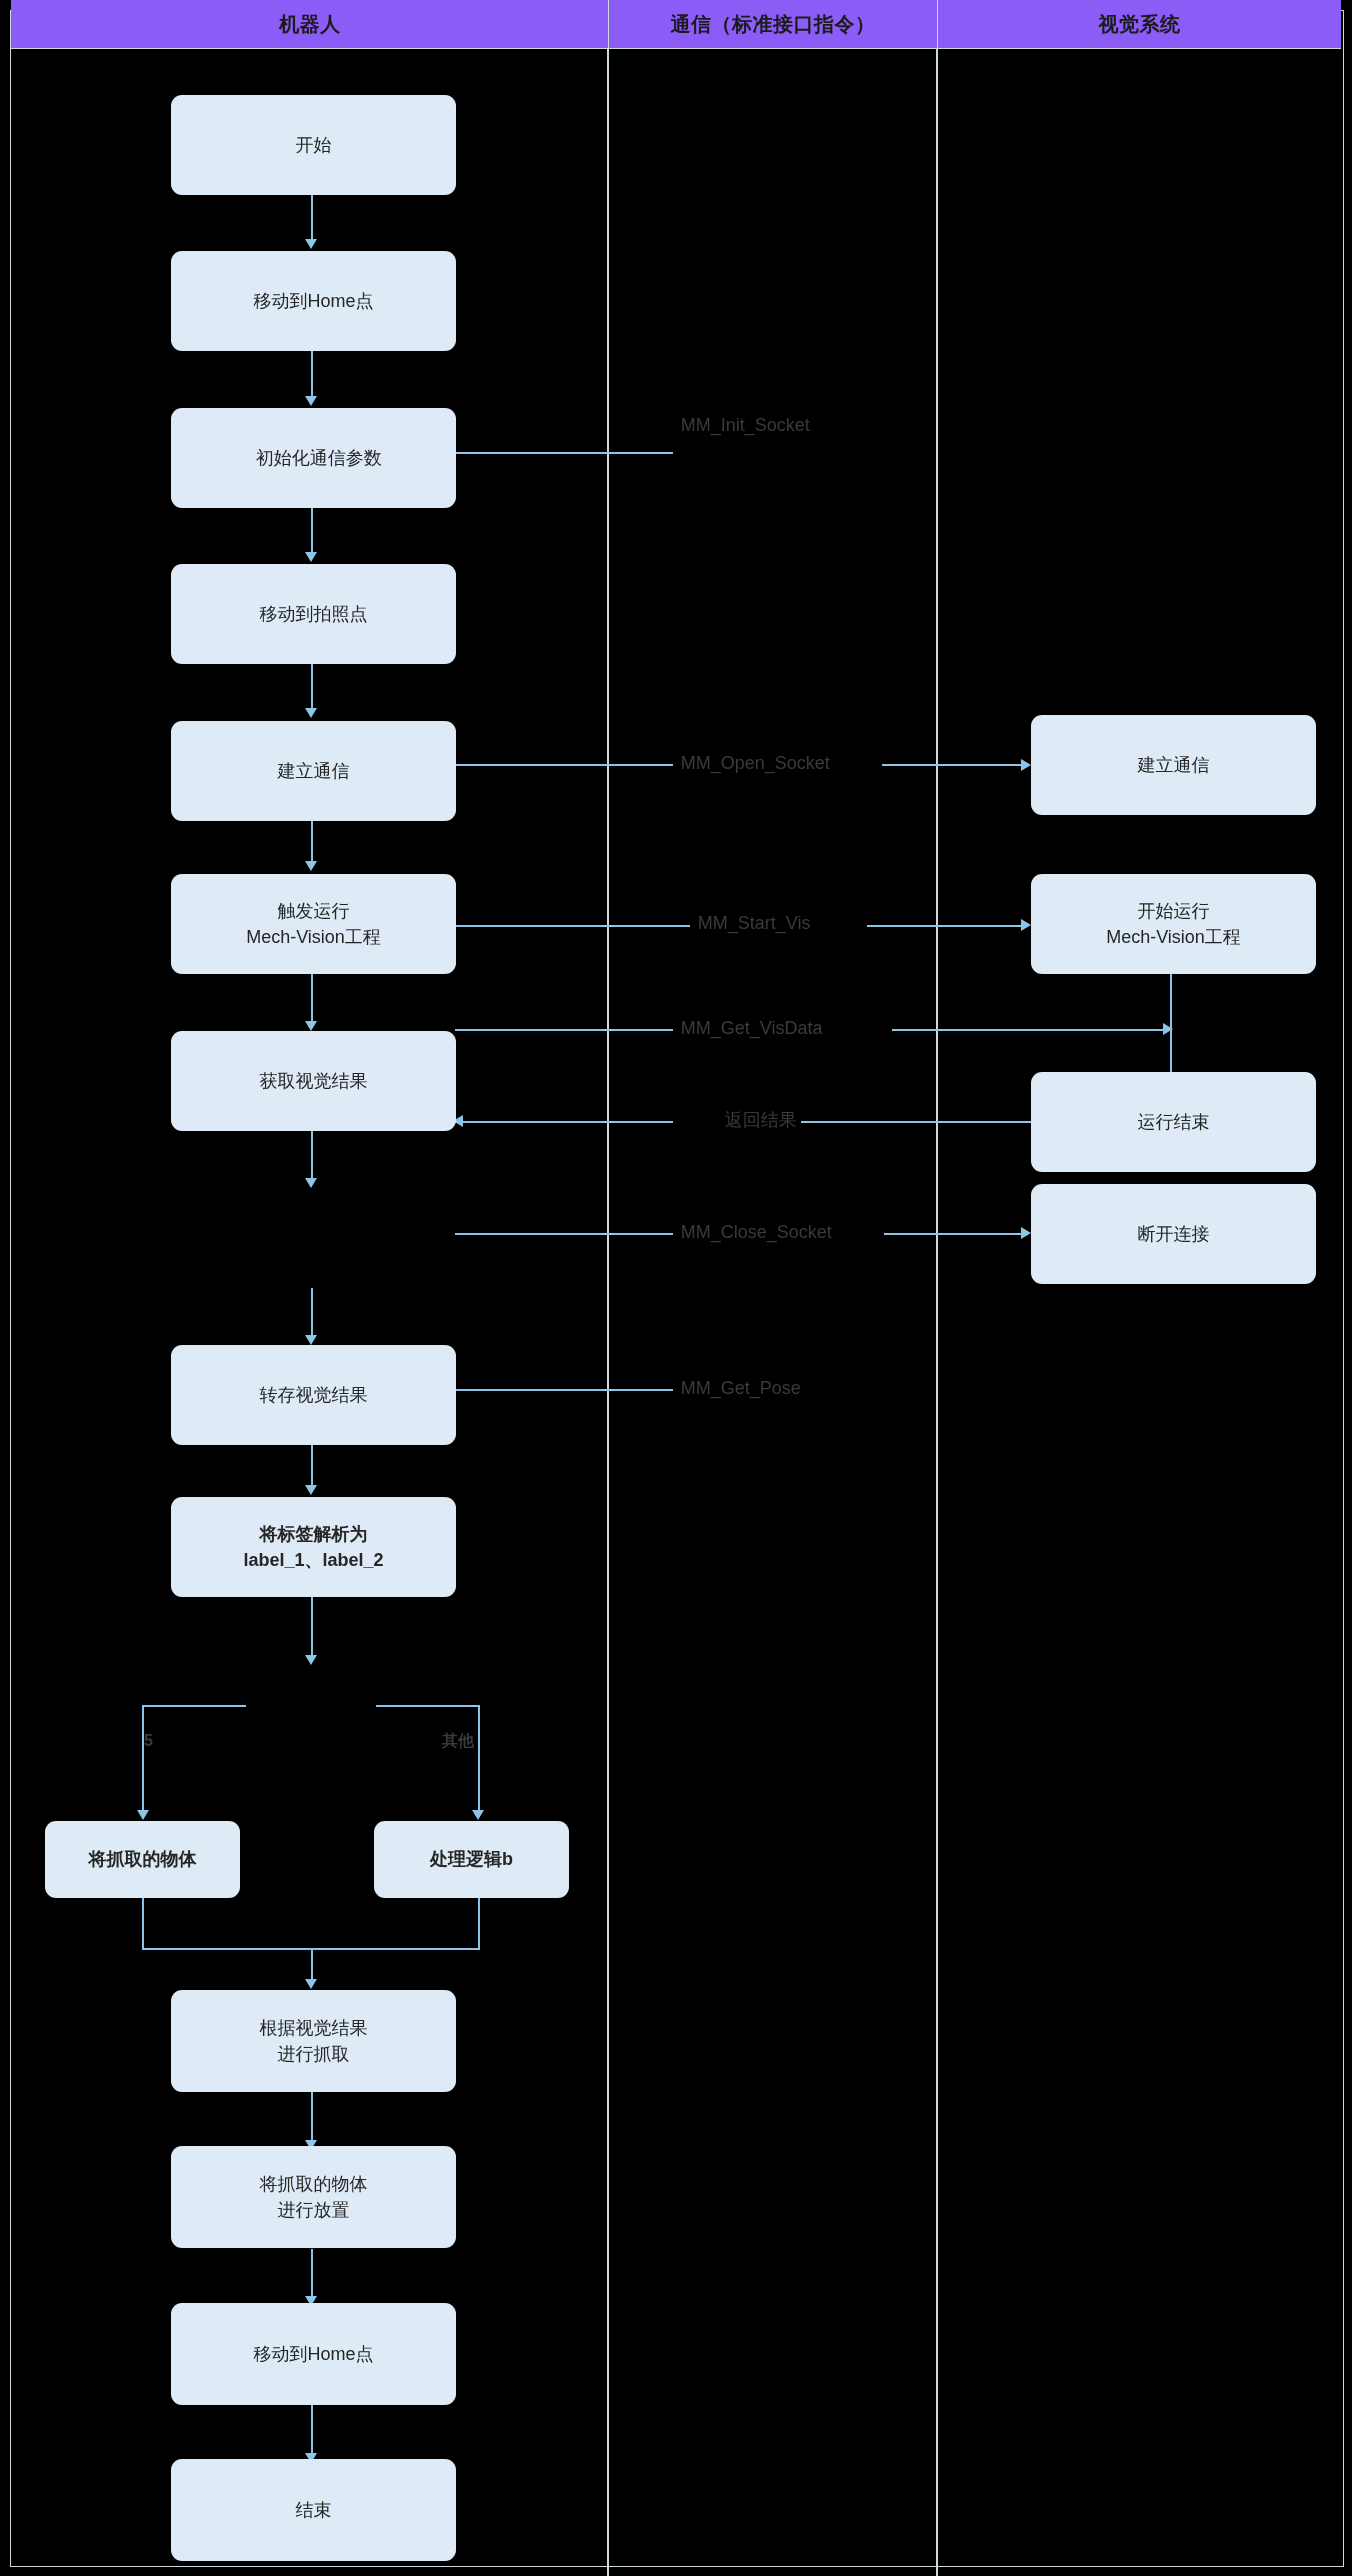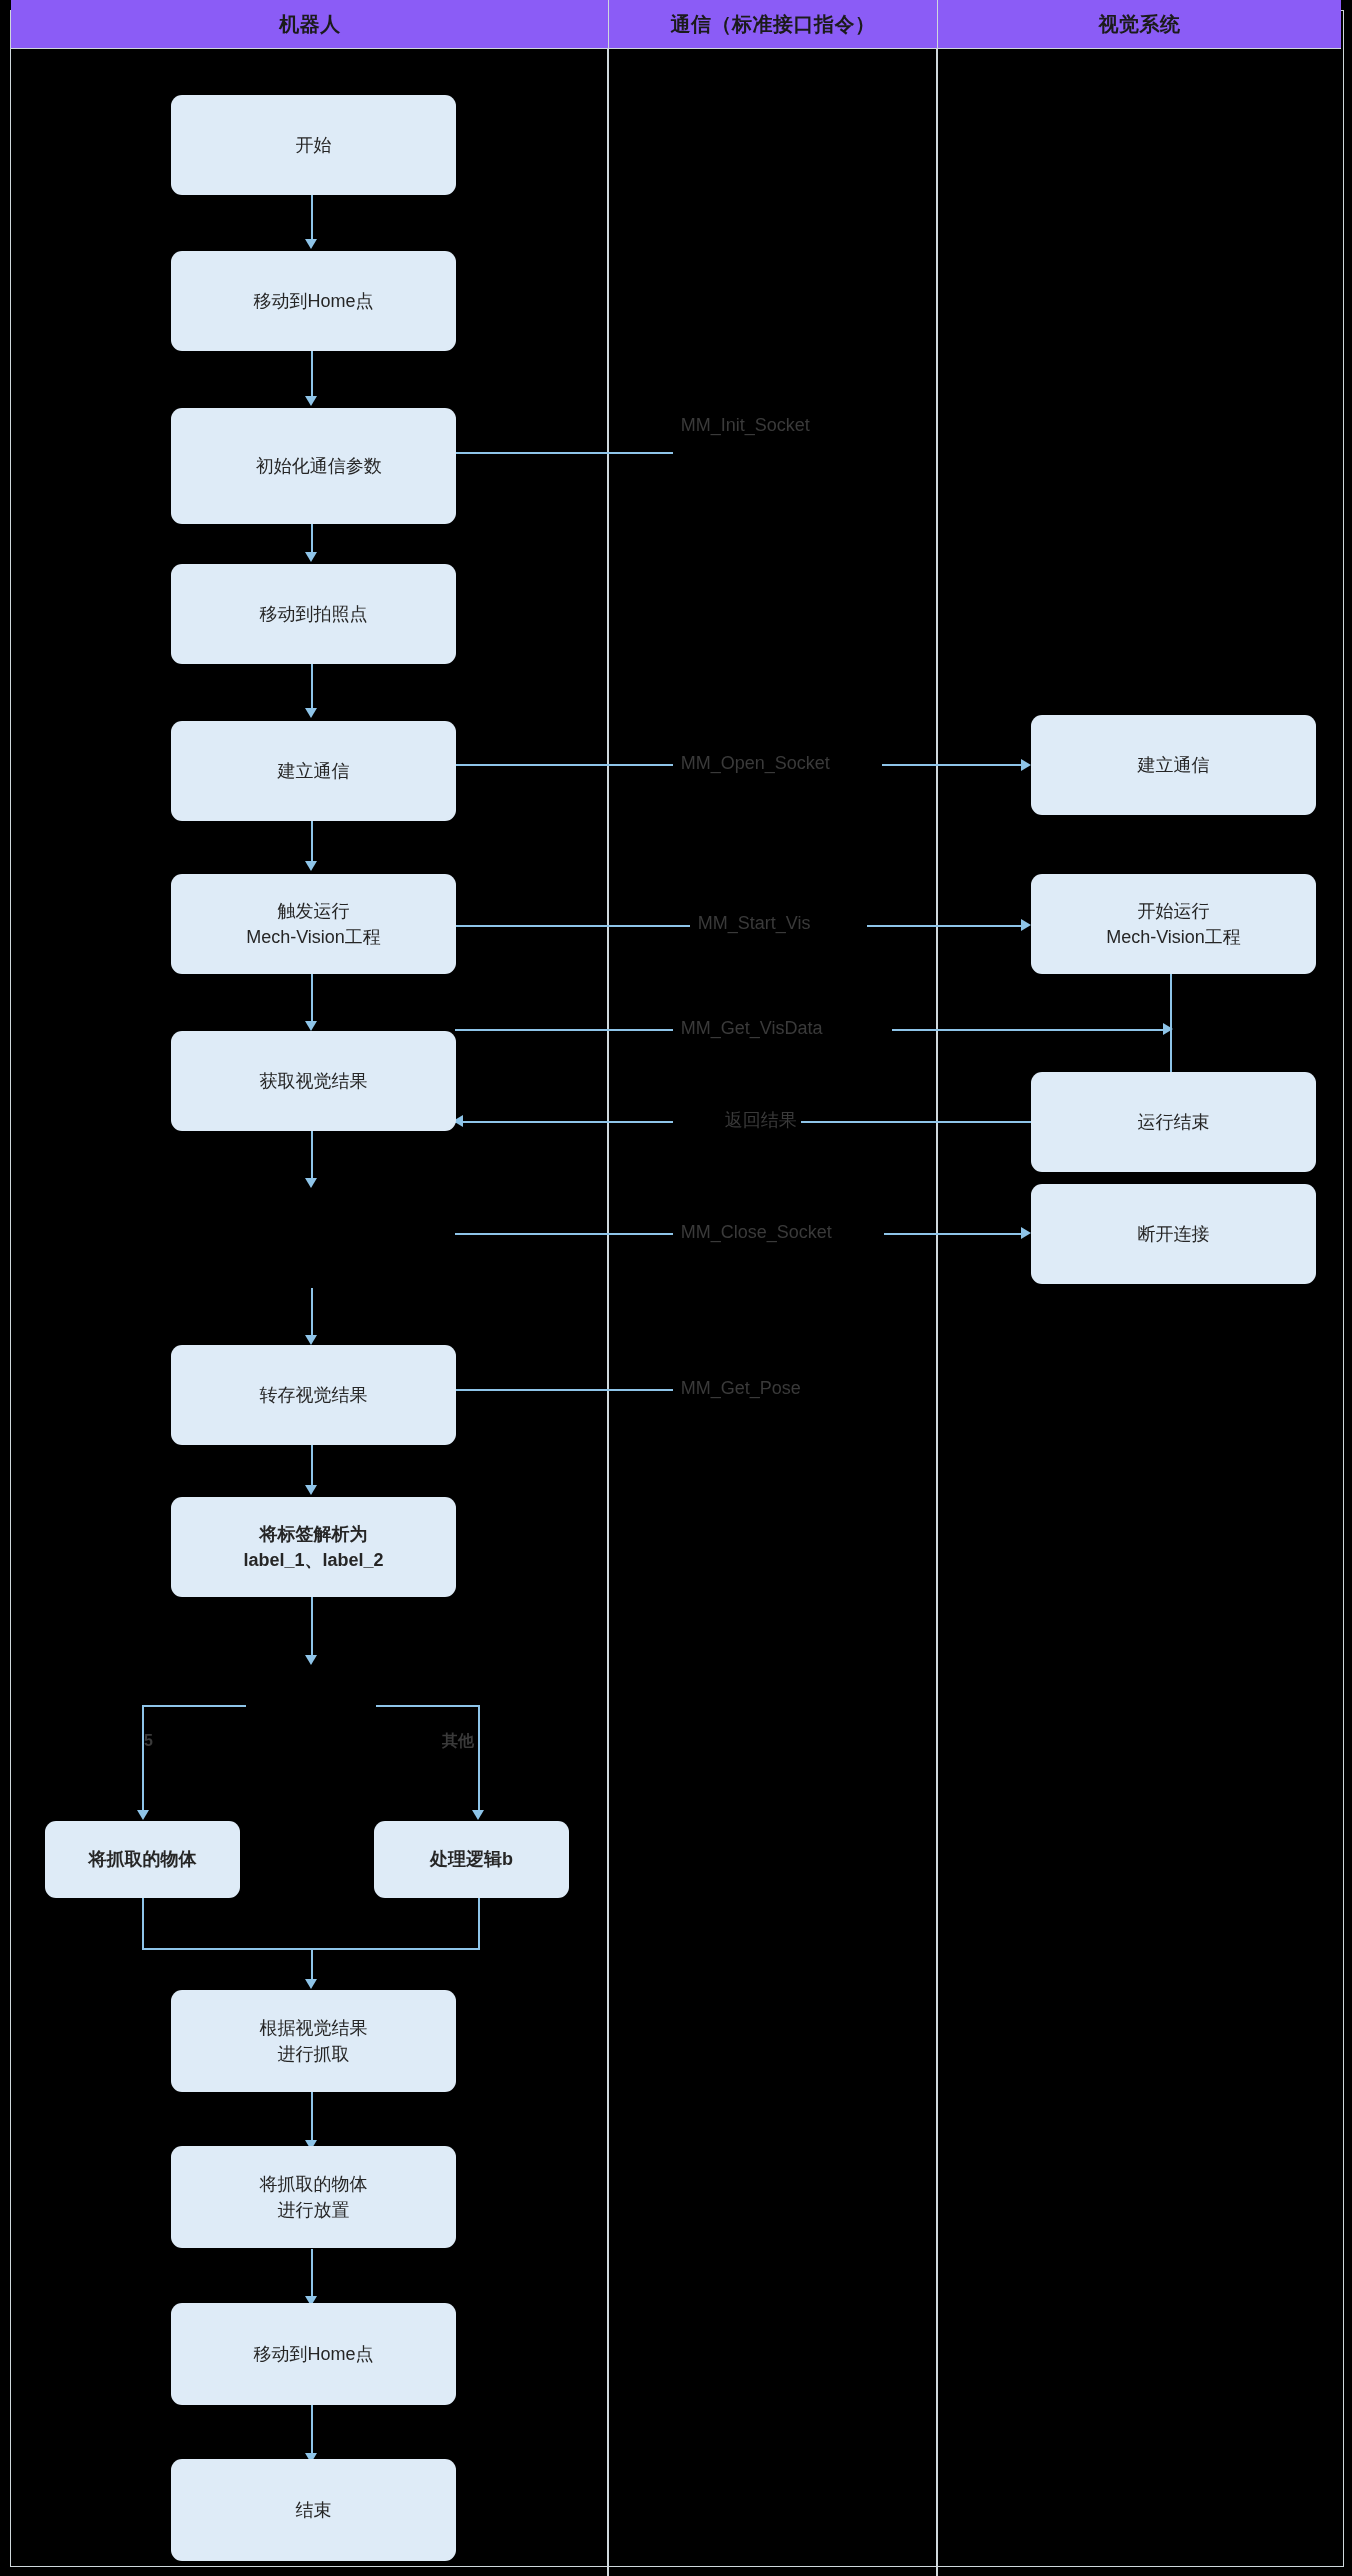--- a/index.html
+++ b/index.html
@@ -248,21 +248,21 @@
   <div class="cmd-label" style="left:677px; top:1379px;">MM_Get_Pose</div>
 
   <div class="node" style="left:171px; top:95px; width:285px; height:100px;">
     <span>开始</span>
   </div>
 
   <div class="node" style="left:171px; top:251px; width:285px; height:100px;">
     <span>移动到Home点</span>
   </div>
 
-  <div class="node" style="left:171px; top:408px; width:285px; height:116px;padding-left:16px;">
+  <div class="node" style="left:171px; top:408px; width:285px; height:100px;padding-left:16px;">
     <span>初始化通信参数</span>
   </div>
 
   <div class="node" style="left:171px; top:564px; width:285px; height:100px;">
     <span>移动到拍照点</span>
   </div>
 
   <div class="node" style="left:171px; top:721px; width:285px; height:100px;">
     <span>建立通信</span>
   </div>

